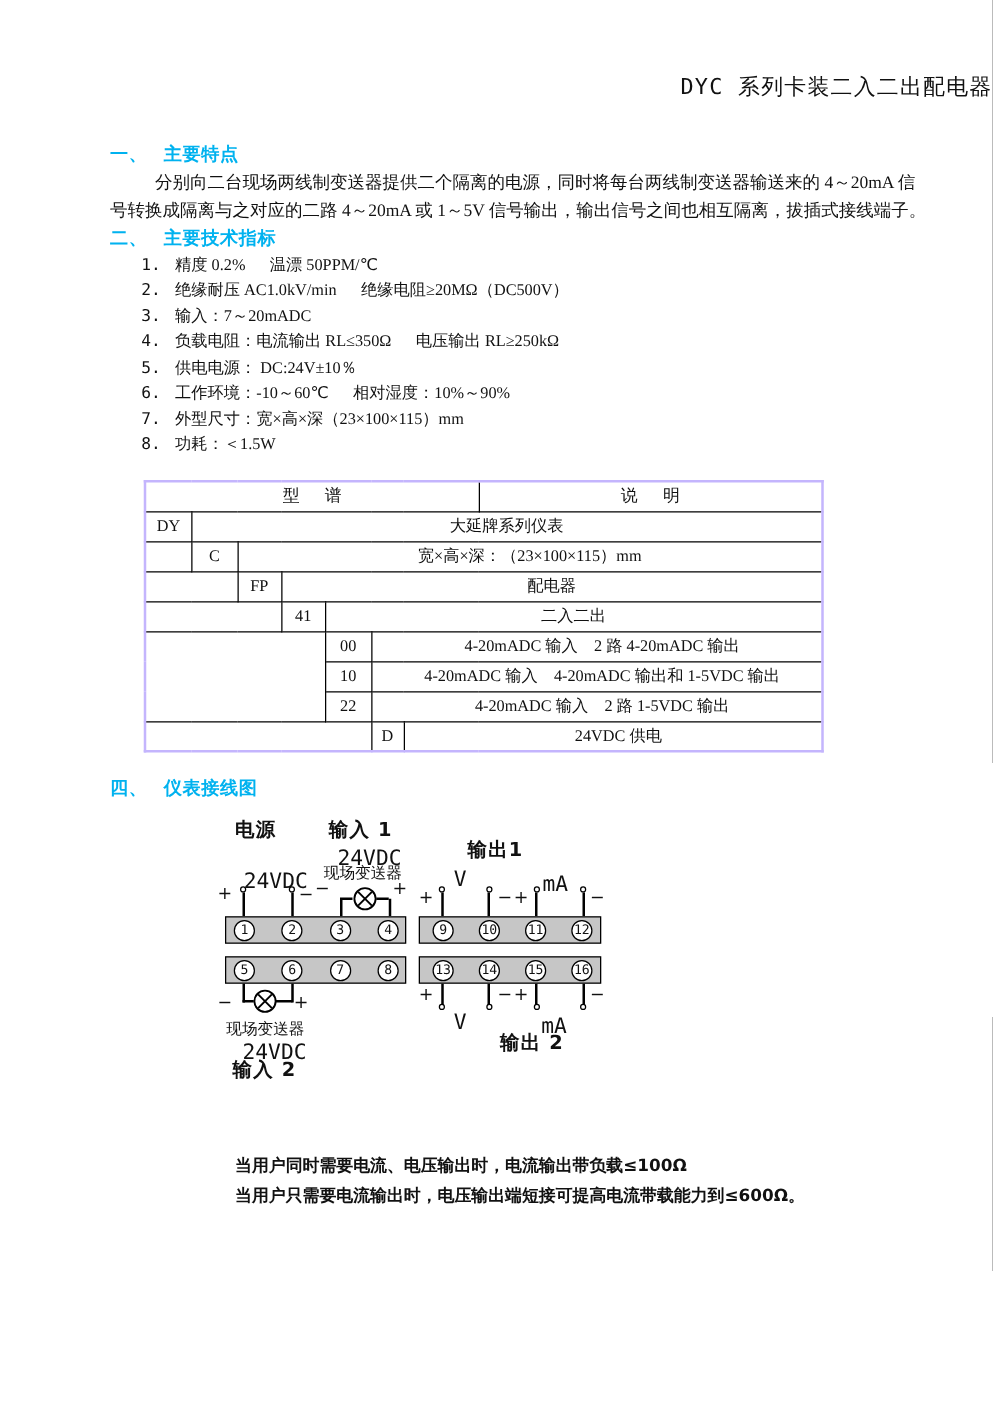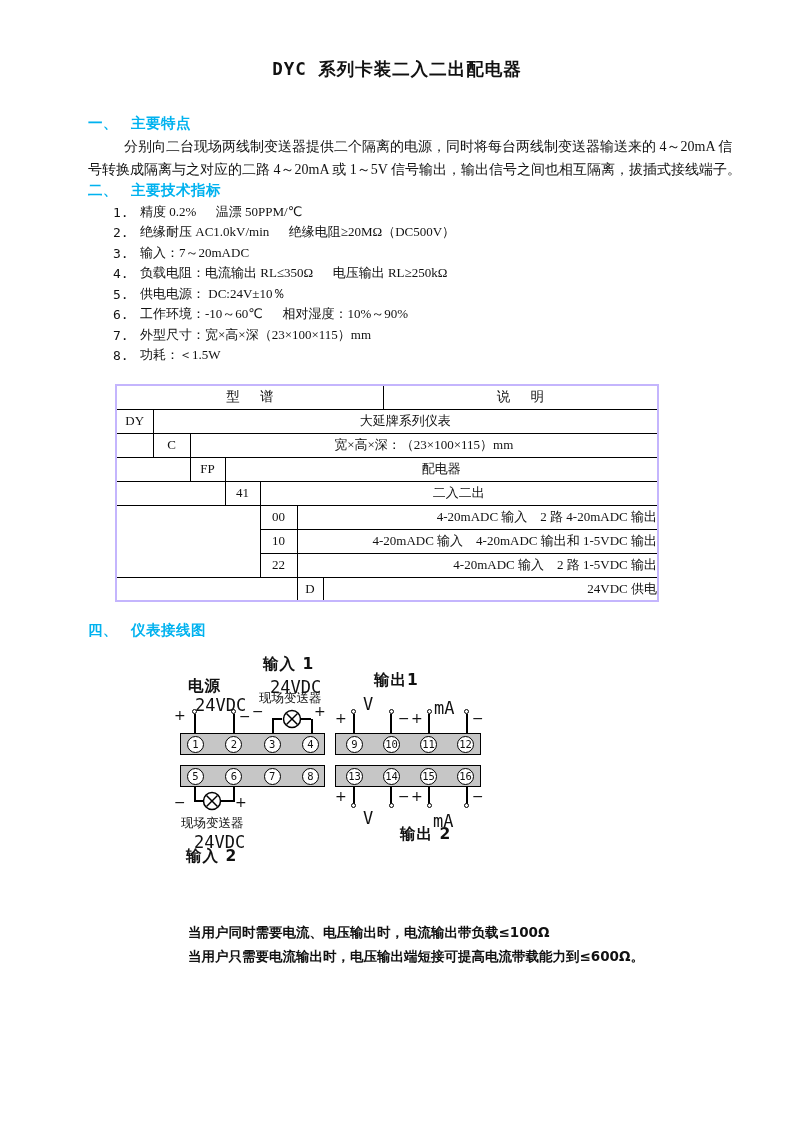--- a/index.html
+++ b/index.html
@@ -5,42 +5,42 @@
   * { margin:0; padding:0; box-sizing:border-box; }
   html,body { background:#888; }
   .page {
     position:relative; width:794px; height:1123px; margin:0 auto;
     background:#ffffff; overflow:hidden;
     font-family:"Liberation Serif","DejaVu Sans",serif; color:#111;
   }
   .abs { position:absolute; }
   .pre { white-space:pre; }
   .doc-title {
-    position:absolute; top:57px; left:0; width:100%; text-align:center;
-    font-size:17.5px; font-weight:bold; letter-spacing:1px;
+    position:absolute; top:57px; left:0; width:100%; text-align:right;
+    font-size:17.5px; font-weight:normal; letter-spacing:1px;
     font-family:"DejaVu Sans Mono","DejaVu Sans",sans-serif;
   }
   .h {
     position:absolute; color:#00b2ef; font-weight:bold; font-size:14.5px;
     font-family:"DejaVu Sans",sans-serif; letter-spacing:0.5px;
   }
   .h .hn { margin-right:13px; }
   .para {
     position:absolute; left:88px; top:136px; width:656px;
     font-size:14px; line-height:22.5px; text-indent:36px;
   }
   .li { position:absolute; left:113px; display:flex; font-size:13px; height:20px; align-items:center; }
   .li .ln { width:27px; font-family:"DejaVu Sans Mono",monospace; }
   
   .model-table {
     position:absolute; left:115px; top:384px; border-collapse:collapse;
     border:2px solid #c4b5fd; table-layout:fixed; font-size:13px;
   }
   .model-table td { border:1.5px solid #000; height:24px; text-align:center; overflow:hidden; }
-  .model-table td.l { text-align:right; padding-left:9px; }
+  .model-table td.l { text-align:center; padding-left:9px; }
   .model-table td.hd { font-size:13.5px; }
   
   .diagram { position:absolute; left:0; top:648px; width:794px; height:235px; }
   .strip {
     position:absolute; height:22px; background:#c6c6c6; border:1.5px solid #000;
     display:flex; align-items:center; justify-content:space-between;
   }
   .term {
     width:17px; height:17px; border:1.5px solid #000; border-radius:50%;
     background:#fff; font-size:10.5px; line-height:14px; text-align:center;
@@ -160,21 +160,21 @@
     </tr>
   </tbody>
     </table>
 
   <div class="h" style="left:88px;top:621px">
     <span class="hn">四、</span><span>仪表接线图</span>
   </div>
 
   <div class="diagram">
 
-    <div class="dlab-b" style="left:188px;top:28px">电源</div>
+    <div class="dlab-b" style="left:188px;top:6px">电源</div>
     <div class="dlab" style="left:195px;top:47px">24VDC</div>
     <div class="dlab-b" style="left:263px;top:6px">输入 1</div>
     <div class="dlab" style="left:270px;top:29px">24VDC</div>
     <div class="dlab-cn" style="left:259px;top:42px">现场变送器</div>
     <div class="dlab-b" style="left:374px;top:22px">输出1</div>
 
     <span class="sg" style="left:174px;top:60px">+</span>
     <div class="dot" style="left:192px;top:61px"></div>
     <div class="wv" style="left:193.5px;top:66px;height:19px"></div>
     <span class="sg" style="left:239px;top:61px">−</span>

